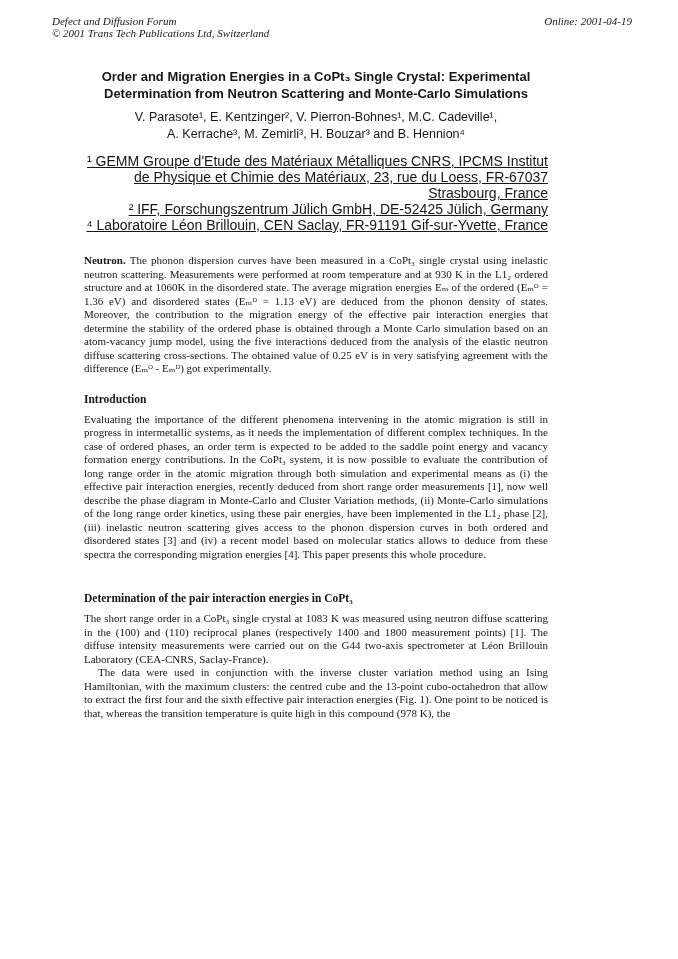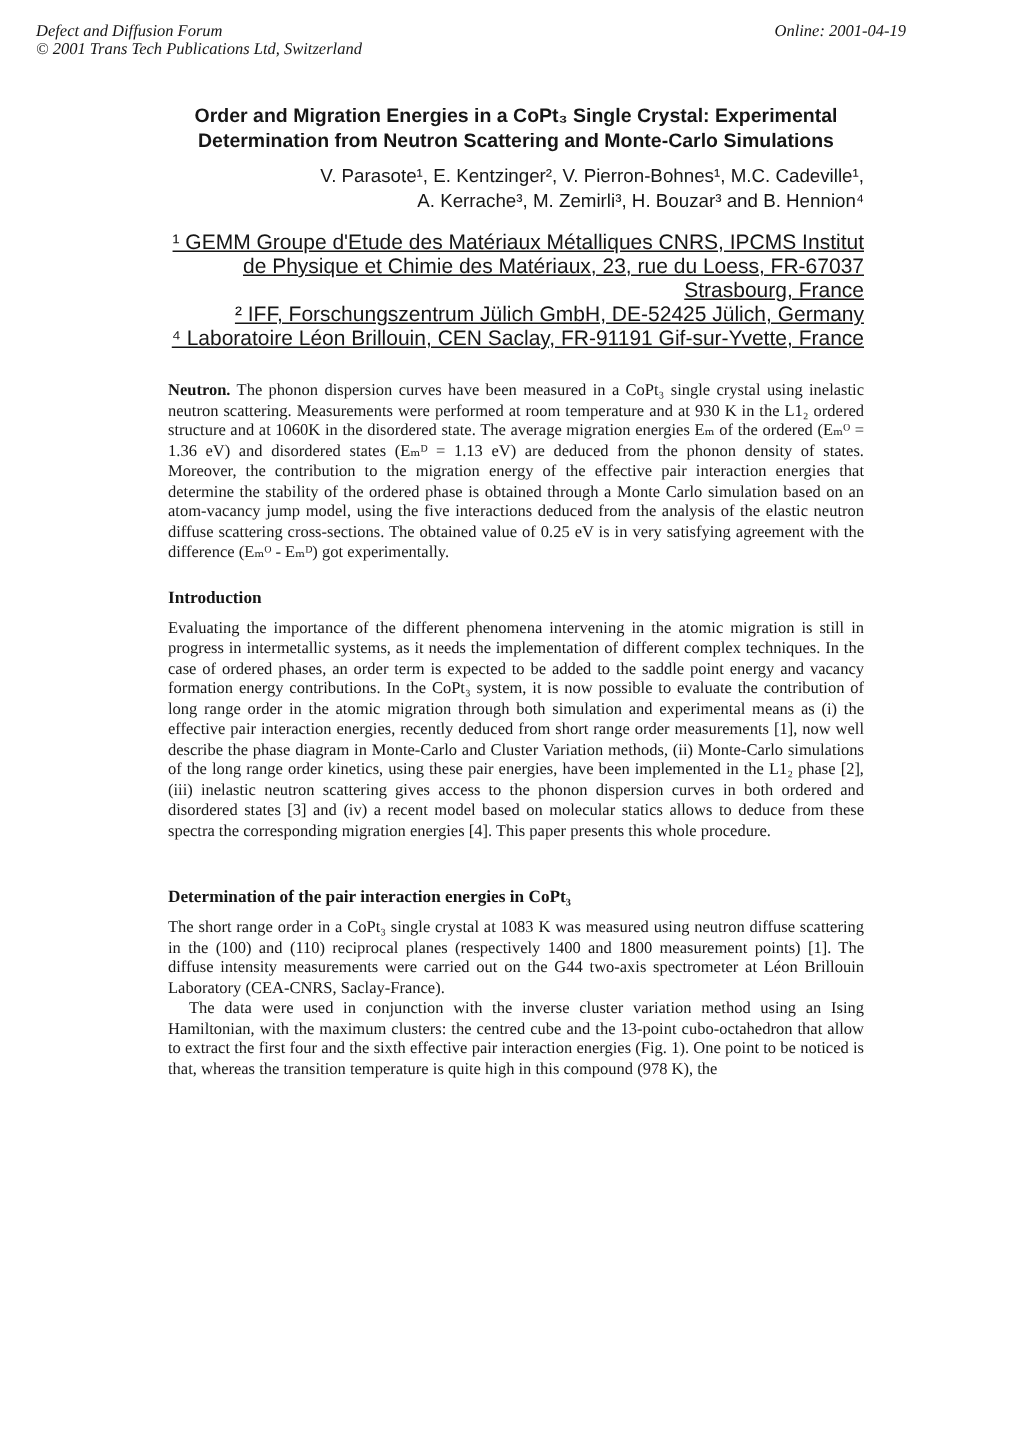--- a/index.html
+++ b/index.html
@@ -9,51 +9,50 @@
     height: 959px;
     margin: 0 auto;
     background: #ffffff;
     color: #161616;
     font-family: "Liberation Serif", "DejaVu Serif", serif;
     overflow: hidden;
   }
   
   .header {
     position: absolute;
-    left: 24px;
+    left: 52px;
     top: 15px;
     width: 580px;
     display: flex;
     justify-content: space-between;
     align-items: flex-start;
     font-style: italic;
     font-size: 11px;
     line-height: 12px;
   }
   .header-left div { white-space: nowrap; }
   .header-right { white-space: nowrap; }
   
   .main {
     position: absolute;
     left: 84px;
     top: 0;
     width: 464px;
-    margin-left: 28px;
   }
   .title {
     margin: 68px 0 0 0;
     text-align: center;
     font-family: "Liberation Sans", "DejaVu Sans", sans-serif;
     font-weight: bold;
     font-size: 13px;
     line-height: 17px;
   }
   .authors {
     margin-top: 7px;
-    text-align: right;
+    text-align: center;
     font-family: "Liberation Sans", "DejaVu Sans", sans-serif;
     font-size: 12.5px;
     line-height: 17px;
   }
   .affiliations {
     margin-top: 10px;
     text-align: right;
     font-family: "Liberation Sans", "DejaVu Sans", sans-serif;
     font-size: 14px;
     line-height: 16px;

